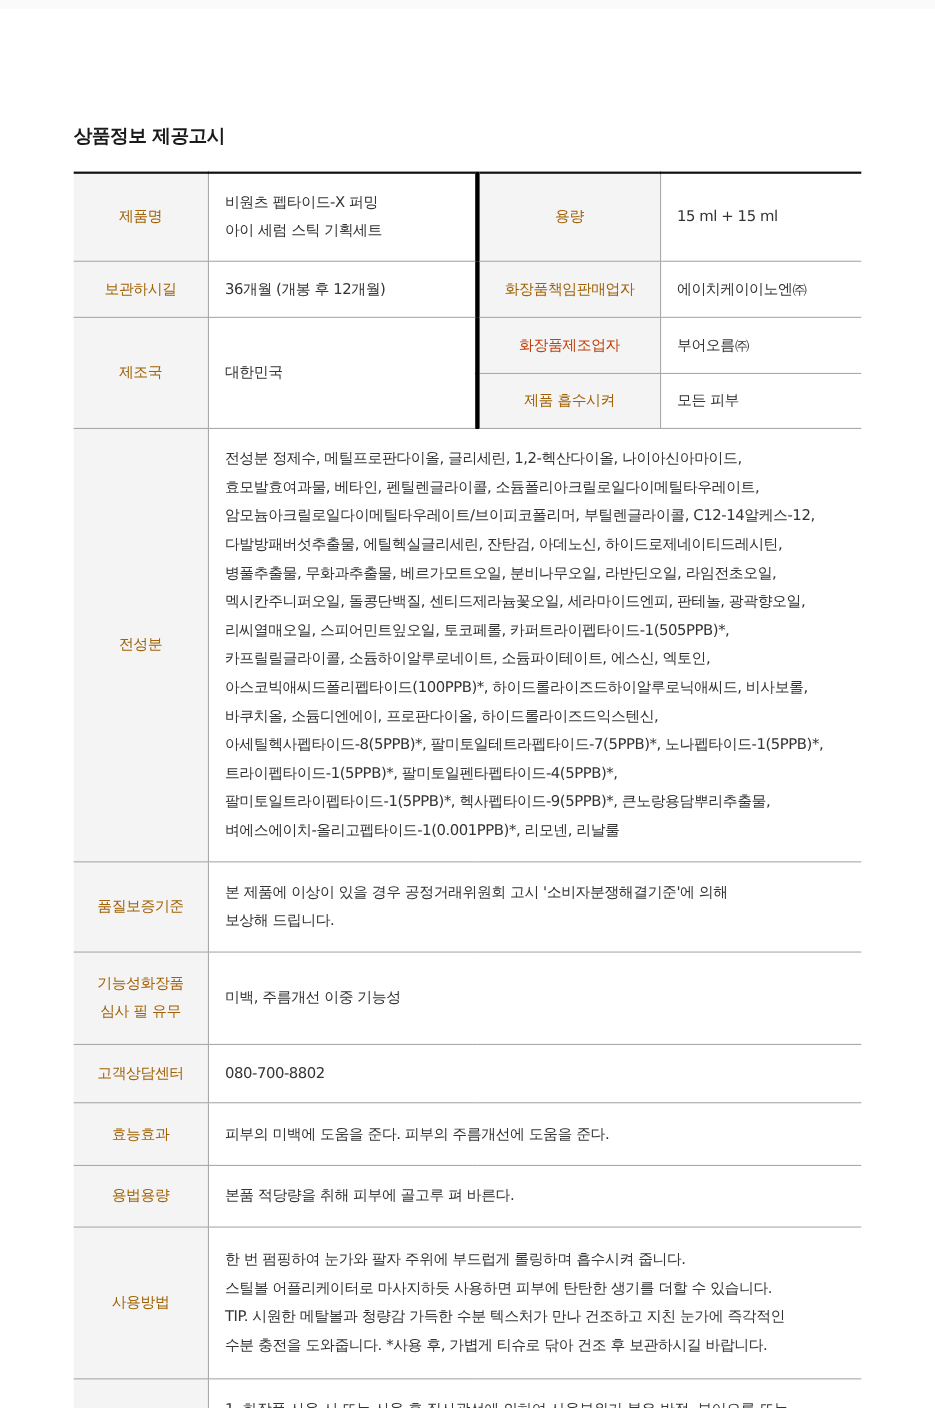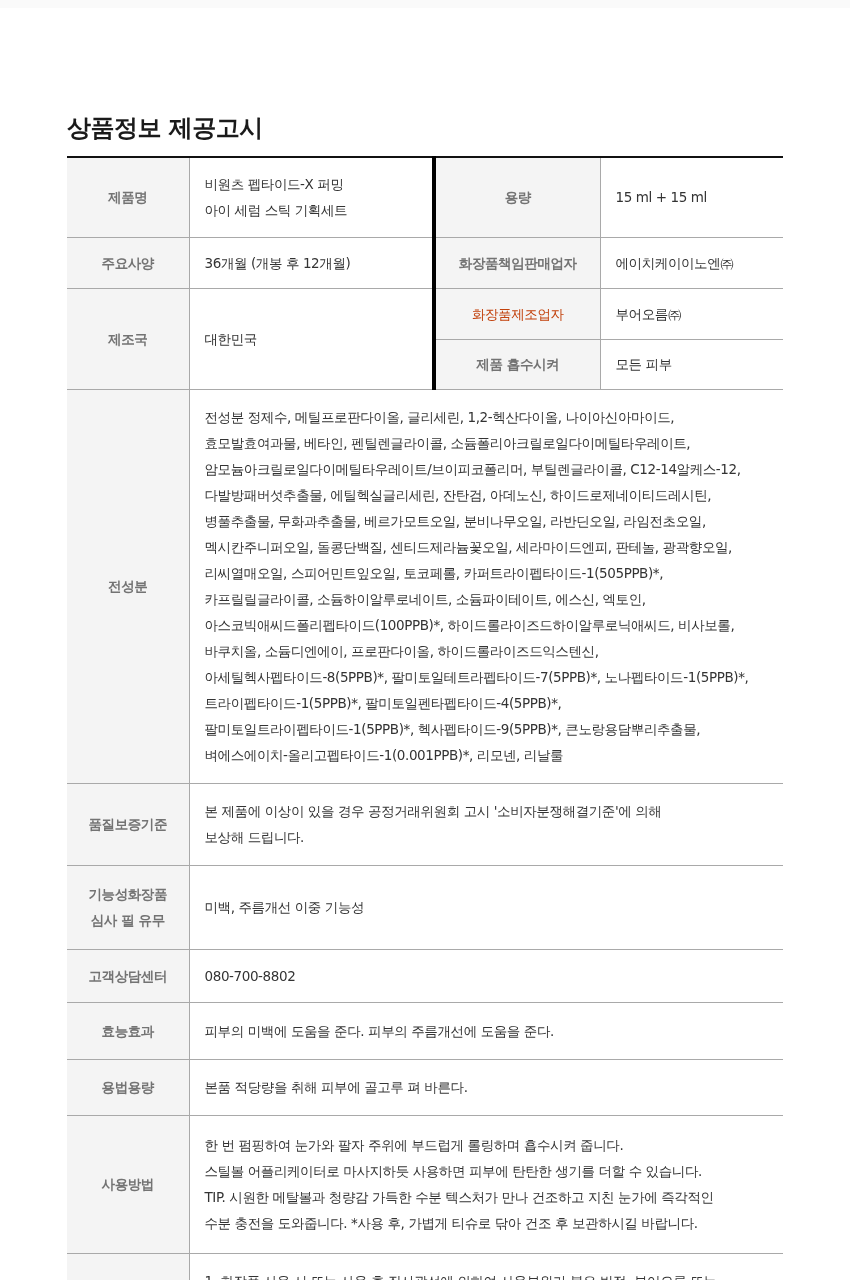--- a/index.html
+++ b/index.html
@@ -19,21 +19,21 @@
       position: absolute;
       left: 0; top: 0;
       width: 850px; height: 8px;
       background: #fafafa;
     }
     .section-title {
       position: absolute;
       left: 67px;
       top: 112px;
       margin: 0;
-      font-size: 24px;
+      font-size: 17px;
       font-weight: bold;
       letter-spacing: -0.5px;
       color: #1a1a1a;
     }
     table.notice {
       position: absolute;
       left: 67px;
       top: 156px;
       width: 716px;
       border-collapse: collapse;
@@ -44,22 +44,22 @@
       border-bottom: 1px solid #a9a9a9;
       font-size: 13.5px;
       letter-spacing: -0.4px;
       line-height: 26px;
       vertical-align: middle;
       padding: 0;
     }
     td.label {
       background: #f4f4f4;
       text-align: center;
-      font-weight: bold;
-      color: #737373;
+      font-weight: normal;
+      color: #a16207;
       border-right: 1px solid #a9a9a9;
     }
     td.label.light {
       font-weight: normal;
       color: #c2410c;
     }
     td.value {
       padding-left: 15px !important;
       padding-right: 12px !important;
       color: #333;
@@ -95,21 +95,21 @@
   </colgroup>
   <tbody>
     <tr style="height:80px">
       <td class="label">제품명</td>
       <td class="value r multiline">비원츠 펩타이드-X 퍼밍
 아이 세럼 스틱 기획세트</td>
       <td class="label">용량</td>
       <td class="value">15 ml + 15 ml</td>
     </tr>
     <tr style="height:51px">
-      <td class="label">주요사양</td>
+      <td class="label">보관하시길</td>
       <td class="value r">36개월 (개봉 후 12개월)</td>
       <td class="label">화장품책임판매업자</td>
       <td class="value">에이치케이이노엔㈜</td>
     </tr>
     <tr style="height:51px">
       <td class="label" rowspan="2">제조국</td>
       <td class="value r" rowspan="2">대한민국</td>
       <td class="label light">화장품제조업자</td>
       <td class="value">부어오름㈜</td>
     </tr>

